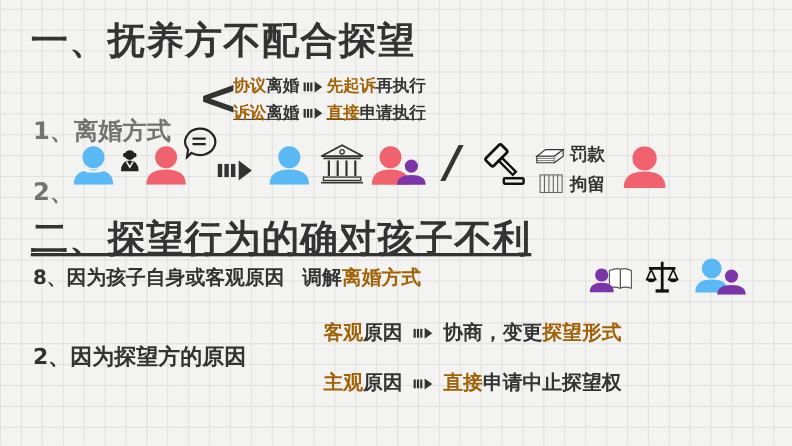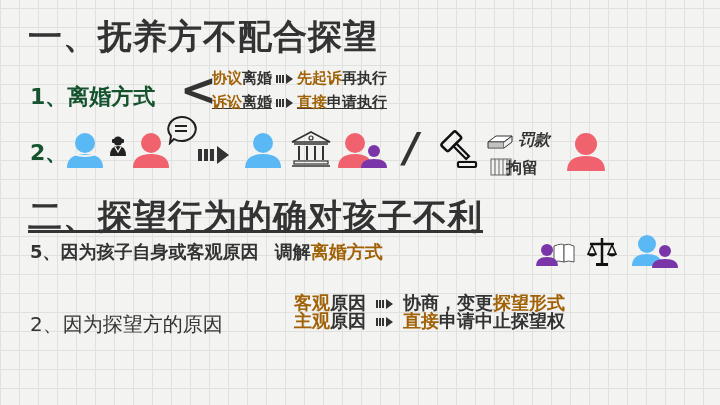--- a/index.html
+++ b/index.html
@@ -10,21 +10,21 @@
       linear-gradient(to right, #e0e0de 1px, transparent 1px),
       linear-gradient(to bottom, #e0e0de 1px, transparent 1px);
     background-size:19px 19px;
     background-position:0 8px;
     font-family:"DejaVu Sans", "Liberation Sans", sans-serif;
     color:#333;
   }
   .abs { position:absolute; }
   .red { color:#a16207; }
   .h1 { font-size:34px; font-weight:bold; letter-spacing:1px; color:#333; white-space:nowrap; }
-  .h2 { font-size:22px; font-weight:bold; color:#14532d; white-space:nowrap; }
+  .h2 { font-size:22px; font-weight:bold; color:#737373; white-space:nowrap;margin-top:22px; }
   .sm { font-size:15px; font-weight:bold; color:#333; white-space:nowrap; line-height:20px; }
   .arrow { display:inline-flex; align-items:center; gap:1px; margin:0 4px; vertical-align:middle; }
   .arrow i { display:inline-block; width:2px; height:8px; background:#333; }
   .arrow b { display:inline-block; width:0; height:0; border-top:5px solid transparent; border-bottom:5px solid transparent; border-left:7px solid #333; margin-left:1px; }
   .arrow.big i { width:4px; height:12px; margin-right:1px; }
   .arrow.big b { border-top:9px solid transparent; border-bottom:9px solid transparent; border-left:12px solid #333; }
   svg { display:block; }
 </style>
 </head>
 <body>
@@ -139,44 +139,44 @@
 
 <div class="abs" style="left:486px; top:132px;">
   <svg width="28" height="18" viewBox="0 0 28 18">
       <path d="M2 10 L10 4 L26 4 L18 10 Z" fill="#fff" stroke="#333" stroke-width="1"></path>
       <path d="M2 10 L18 10 L18 16 L2 16 Z" fill="#fff" stroke="#333" stroke-width="1"></path>
       <path d="M18 10 L26 4 L26 10 L18 16" fill="#eee" stroke="#333" stroke-width="1"></path>
       <line x1="2" y1="12" x2="18" y2="12" stroke="#333" stroke-width=".6"></line>
       <line x1="2" y1="14" x2="18" y2="14" stroke="#333" stroke-width=".6"></line>
     </svg>
 </div>
-<div class="abs sm" style="left:518px; top:130px; font-size:16px;font-style:italic;">罚款</div>
+<div class="abs sm" style="left:518px; top:130px; font-size:16px;">罚款</div>
 
 <div class="abs" style="left:490px; top:158px;">
   <svg width="22" height="18" viewBox="0 0 22 18">
       <rect x="1" y="1" width="20" height="16" fill="none" stroke="#666" stroke-width="1"></rect>
       <line x1="5" y1="1" x2="5" y2="17" stroke="#666" stroke-width="1"></line>
       <line x1="9" y1="1" x2="9" y2="17" stroke="#666" stroke-width="1"></line>
       <line x1="13" y1="1" x2="13" y2="17" stroke="#666" stroke-width="1"></line>
       <line x1="17" y1="1" x2="17" y2="17" stroke="#666" stroke-width="1"></line>
     </svg>
 </div>
-<div class="abs sm" style="left:506px; top:158px; font-size:16px;">拘留</div>
+<div class="abs sm" style="left:518px; top:158px; font-size:16px;">拘留</div>
 
 <div class="abs" style="left:566px; top:133px;">
   <svg width="40" height="38" viewBox="0 0 40 38">
       <circle cx="20" cy="11" r="11" fill="#f0626e"></circle>
       <path d="M1 38 Q1 23 20 23 Q39 23 39 38 Z" fill="#f0626e"></path>
     </svg>
 </div>
 
 <div class="abs h1" style="left:28px; top:194px;text-decoration:underline;">二、探望行为的确对孩子不利</div>
 
 <div class="abs" style="left:30px; top:240px; font-size:18px; font-weight:bold; color:#333; white-space:nowrap;">
-  <span>5、因为孩子自身或客观原因</span>
+  <span>8、因为孩子自身或客观原因</span>
   <span style="margin-left:10px;">调解</span><span class="red">离婚方式</span>
 </div>
 
 <div class="abs" style="left:536px; top:240px;">
   <svg width="40" height="26" viewBox="0 0 40 26">
       <path d="M18 6 Q26 3 28 5 L28 22 Q22 20 18 22 Z" fill="#fff" stroke="#555" stroke-width="1"></path>
       <path d="M28 5 Q32 3 38 6 L38 22 Q32 20 28 22 Z" fill="#fff" stroke="#555" stroke-width="1"></path>
       <circle cx="11" cy="10" r="6" fill="#7a35a8"></circle>
       <path d="M0 26 Q0 17 11 17 Q22 17 22 26 Z" fill="#7a35a8"></path>
     </svg>
@@ -197,30 +197,30 @@
 <div class="abs" style="left:632px; top:234px;">
   <svg width="46" height="34" viewBox="0 0 46 34">
       <circle cx="15" cy="10" r="9" fill="#5ab9f5"></circle>
       <path d="M0 32 Q0 20 15 20 Q30 20 30 32 Z" fill="#5ab9f5"></path>
       <circle cx="33" cy="17" r="7" fill="#f3f3f1"></circle>
       <circle cx="33" cy="17" r="6" fill="#7a35a8"></circle>
       <path d="M20 34 Q20 25 33 25 Q46 25 46 34 Z" fill="#7a35a8"></path>
     </svg>
 </div>
 
-<div class="abs" style="left:30px; top:311px; font-size:20px; font-weight:normal; color:#333; white-space:nowrap;">2、因为探望方的原因</div>
+<div class="abs" style="left:30px; top:311px; font-size:20px; font-weight:bold; color:#333; white-space:nowrap;">2、因为探望方的原因</div>
 
 <div class="abs" style="left:294px; top:290px; font-size:18px; font-weight:bold; color:#333; white-space:nowrap; line-height:26px;">
   <span class="red">客观</span><span>原因</span><span class="arrow" style="margin:0 10px;">
       <i></i>
       <i></i>
       <i></i>
       <b></b>
     </span><span>协商，变更</span><span class="red">探望形式</span>
 </div>
-<div class="abs" style="left:294px; top:308px; font-size:18px; font-weight:bold; color:#333; white-space:nowrap; line-height:26px;">
+<div class="abs" style="left:294px; top:336px; font-size:18px; font-weight:bold; color:#333; white-space:nowrap; line-height:26px;">
   <span class="red">主观</span><span>原因</span><span class="arrow" style="margin:0 10px;">
       <i></i>
       <i></i>
       <i></i>
       <b></b>
     </span><span class="red">直接</span><span>申请中止探望权</span>
 </div>
 
 </body></html>

